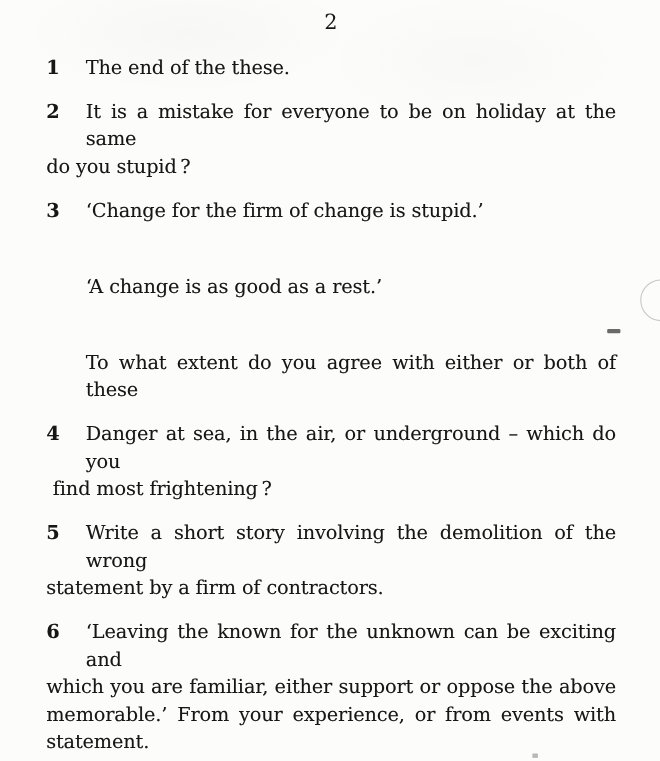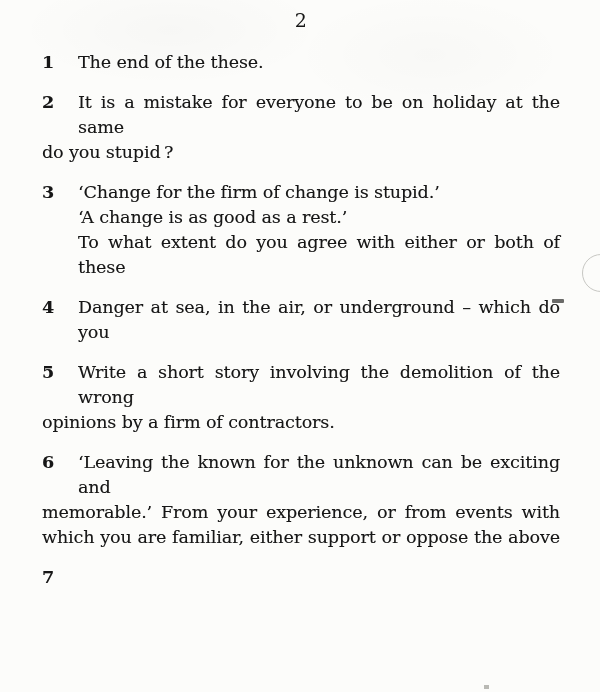--- a/index.html
+++ b/index.html
@@ -33,21 +33,21 @@
     line-height:25px;
     letter-spacing:-0.1px;
     text-shadow:0.2px 0.2px 0.3px rgba(20,20,20,0.35);
     white-space:normal;
   }
   .first{ position:relative; padding-left:36px; }
   .num{
     position:absolute; left:0; top:0;
     font-weight:bold;
   }
-  .ind{ padding-left:36px; }
+  .ind{ padding-left:36px;margin-top:44px; }
   .ind-sm{ padding-left:6px; }
   .j{ text-align:justify; text-align-last:justify; }
   
   .arc{
     position:absolute; right:-20px; top:254px;
     width:36px; height:36px;
     border:1.5px solid #c7c7c3;
     border-radius:50%;
     background:transparent;
   }
@@ -90,35 +90,37 @@
       <span class="num">3</span><span>‘Change for the firm of change is stupid.’</span>
     </div>
     <div class="line ind"><span>‘A change is as good as a rest.’</span></div>
     <div class="line ind j"><span>To what extent do you agree with either or both of these</span></div>
   </div>
 
   <div class="q">
     <div class="line first j">
       <span class="num">4</span><span>Danger at sea, in the air, or underground – which do you</span>
     </div>
+    <div class="line ind-sm"><span>find most frightening ?</span></div>
   </div>
 
   <div class="q">
     <div class="line first j">
       <span class="num">5</span><span>Write a short story involving the demolition of the wrong</span>
     </div>
-    <div class="line"><span>opinions by a firm of contractors.</span></div>
+    <div class="line"><span>statement by a firm of contractors.</span></div>
   </div>
 
   <div class="q">
     <div class="line first j">
       <span class="num">6</span><span>‘Leaving the known for the unknown can be exciting and</span>
     </div>
+    <div class="line j"><span>which you are familiar, either support or oppose the above</span></div>
     <div class="line j"><span>memorable.’ From your experience, or from events with</span></div>
-    <div class="line j"><span>which you are familiar, either support or oppose the above</span></div>
+    <div class="line"><span>statement.</span></div>
   </div>
 
   <div class="q">
     <div class="line first j">
       <span class="num">7</span>
     </div>
 
   </div>
 
 </div>

